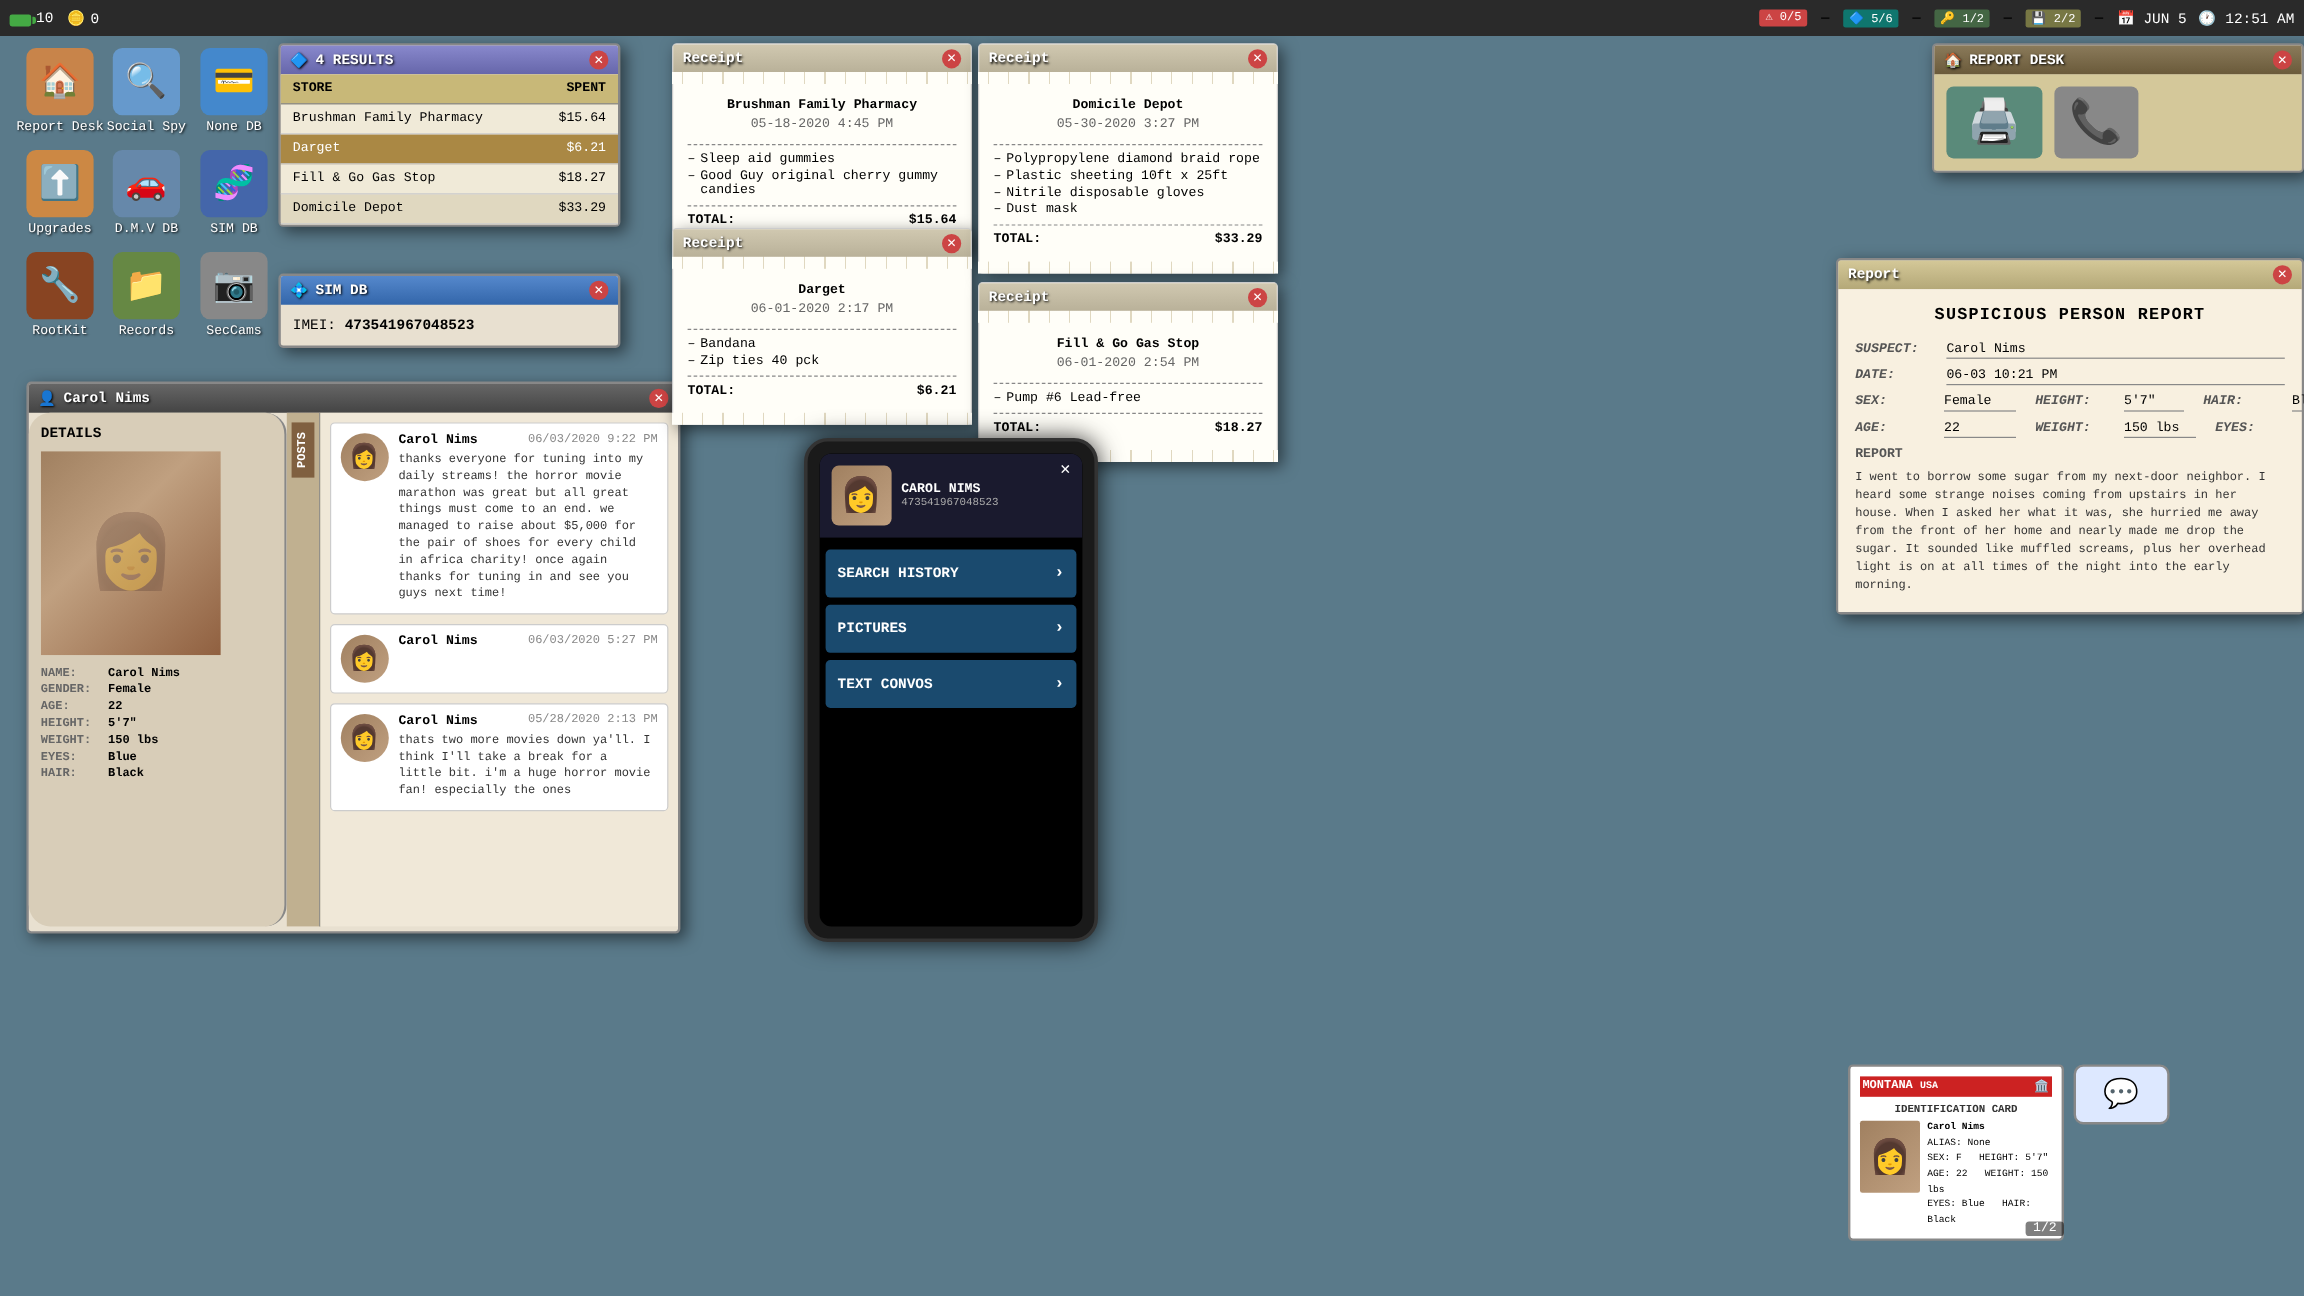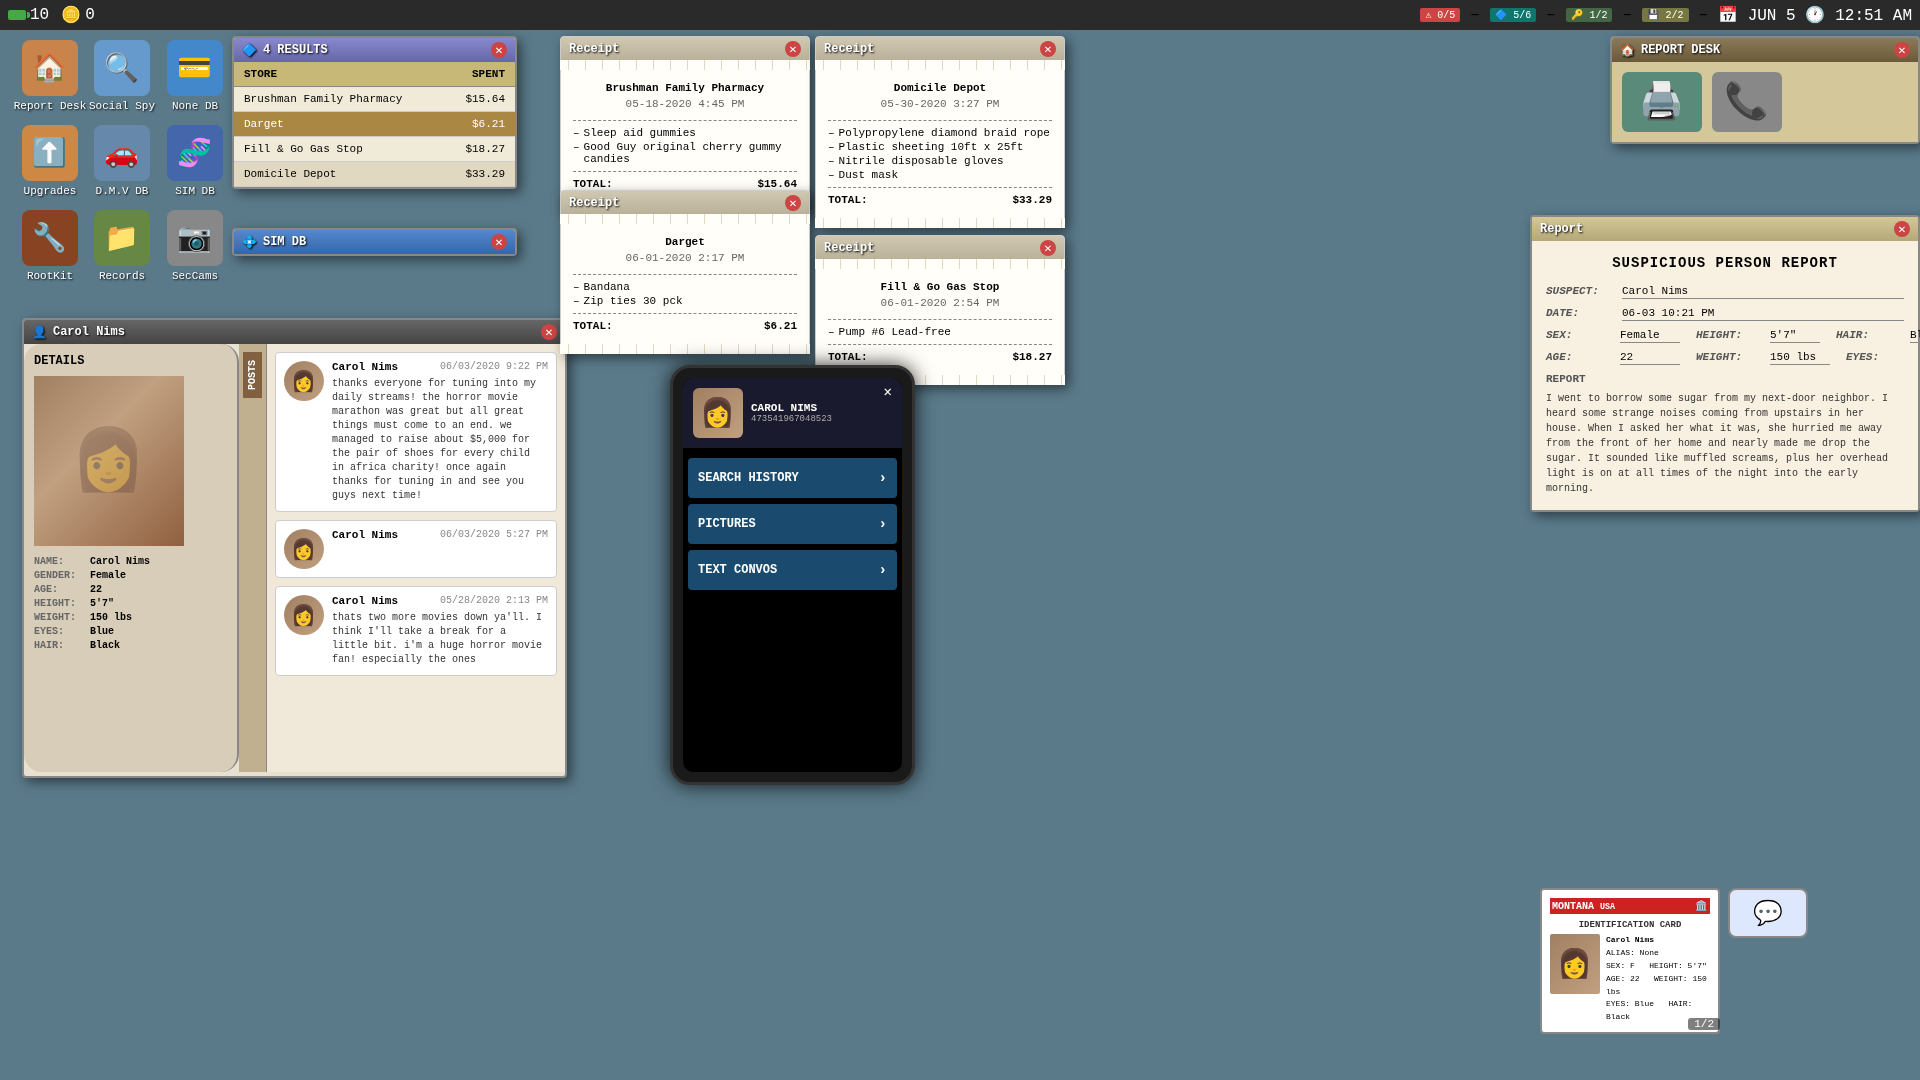--- a/index.html
+++ b/index.html
@@ -20,24 +20,24 @@
       height: 30px;
       background: #2a2a2a;
       display: flex;
       align-items: center;
       padding: 0 8px;
       gap: 12px;
       z-index: 100;
     }
     .top-bar-item {
       display: flex;
-      align-items: center;
+      align-items: flex-end;
       gap: 4px;
       color: #fff;
-      font-size: 16px;
+      font-size: 12px;
     }
     .battery-icon { background: #4a4; border-radius: 2px; width: 18px; height: 10px; position: relative; }
     .battery-icon::after { content: ''; position: absolute; right: -4px; top: 2px; width: 3px; height: 6px; background: #4a4; border-radius: 0 2px 2px 0; }
     .spacer { flex: 1; }
     .top-bar-right { display: flex; align-items: center; gap: 10px; }
     .red-badge { background: #c44; border-radius: 2px; padding: 1px 5px; font-size: 10px; color: #fff; }
     .blue-badge { background: #0f766e; border-radius: 2px; padding: 1px 5px; font-size: 10px; color: #fff; }
     .green-badge { background: #464; border-radius: 2px; padding: 1px 5px; font-size: 10px; color: #fff; }
     .yellow-badge { background: #774; border-radius: 2px; padding: 1px 5px; font-size: 10px; color: #fff; }
 
@@ -575,20 +575,24 @@
 </div>
 
 <div class="window sim-db-window">
   <div class="window-titlebar">
     <div class="window-title">
       <span>💠</span>
       <span>SIM DB</span>
     </div>
     <button class="window-close">✕</button>
   </div>
+  <div class="sim-content">
+    <span>IMEI:</span>
+    <strong>473541967048523</strong>
+  </div>
 </div>
 
 <div class="window carol-window">
   <div class="window-titlebar">
     <div class="window-title">
       <span>👤</span>
       <span>Carol Nims</span>
     </div>
     <button class="window-close">✕</button>
   </div>
@@ -706,21 +710,21 @@
   <div class="receipt-content">
     <div class="receipt-title">Darget</div>
     <div class="receipt-date">06-01-2020 2:17 PM</div>
     <hr class="receipt-divider">
     <div class="receipt-item">
       <span class="receipt-item-dash">–</span>
         <span>Bandana</span>
     </div>
     <div class="receipt-item">
       <span class="receipt-item-dash">–</span>
-        <span>Zip ties 30 pck</span>
+        <span>Zip ties 40 pck</span>
     </div>
     <hr class="receipt-divider">
     <div class="receipt-total">
       <span>TOTAL:</span>
       <span>$6.21</span>
     </div>
   </div>
   <div class="jagged-bottom"></div>
 </div>
 

